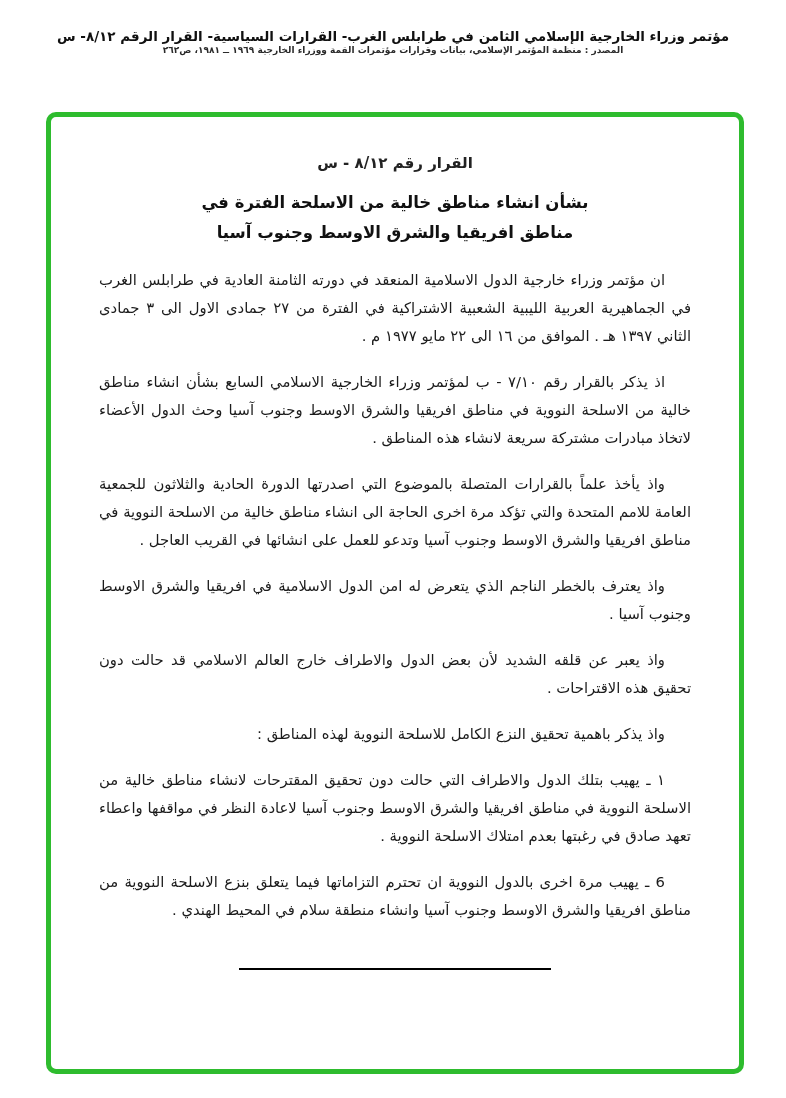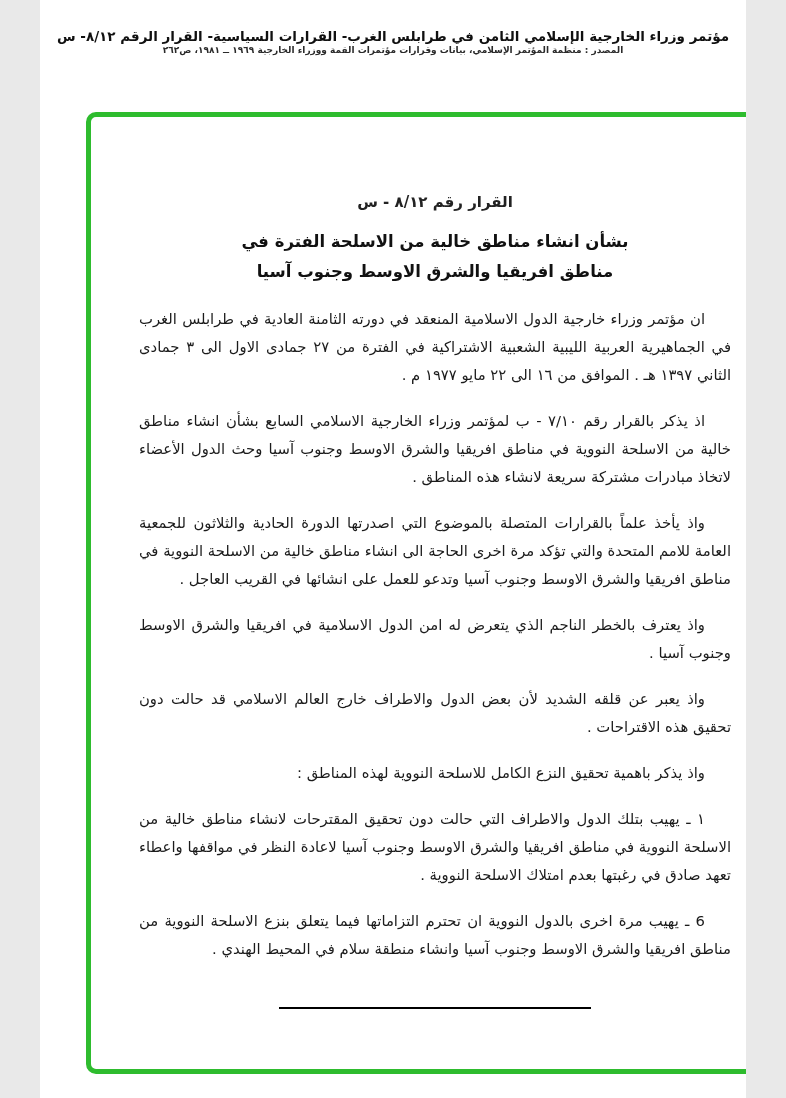--- a/index.html
+++ b/index.html
@@ -1,20 +1,20 @@
 <!DOCTYPE html>
 <html lang="ar"><head>
 <meta charset="utf-8">
 <style>
   * { margin:0; padding:0; box-sizing:border-box; }
   html,body { background:#e9e9e9; }
   body { font-family:"DejaVu Sans", sans-serif; }
   .page {
     position:relative;
-    width:706px; height:1098px;
+    width:786px; height:1098px;
     background:#ffffff;
     margin:0 auto;
     overflow:hidden;
   }
   .top-header {
     position:absolute;
     top:28px; left:0;
     width:100%;
     text-align:center;
     direction:rtl;
@@ -34,21 +34,21 @@
   .green-frame {
     position:absolute;
     left:46px; top:112px;
     width:698px; height:962px;
     border:5px solid #2ebc2e;
     border-radius:10px;
     background:#ffffff;
   }
   .doc-body {
     direction:rtl;
-    padding:76px 48px 0 48px;
+    padding:37px 48px 0 48px;
     color:#1b1b1b;
   }
   .title1 {
     text-align:center;
     font-weight:bold;
     font-size:15px;
     color:#222;
     margin-bottom:16px;
   }
   .title2, .title3 {

